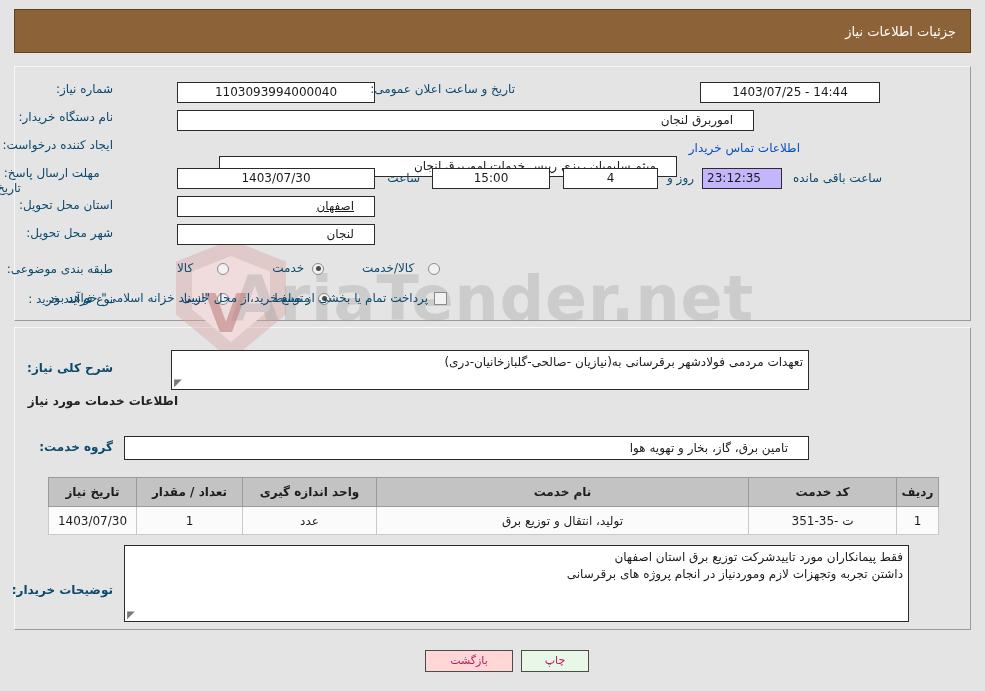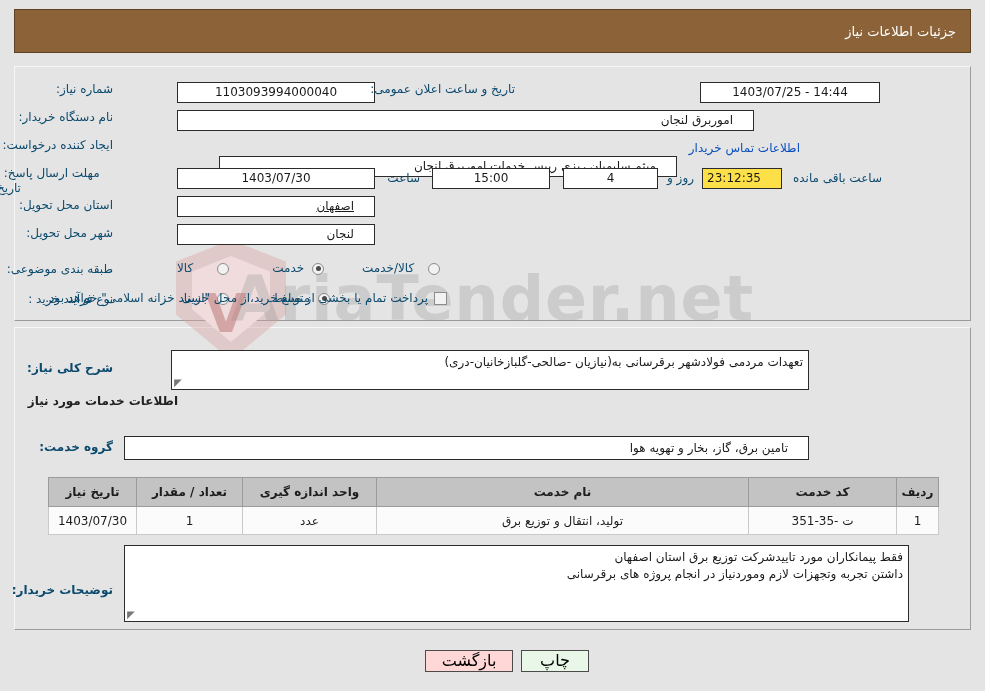--- a/index.html
+++ b/index.html
@@ -122,21 +122,21 @@
     box-sizing: border-box;
     height: 21px;
     line-height: 19px;
     font-size: 12px;
     color: #1a1a1a;
     padding: 0 20px;
     overflow: hidden;
   }
   .fld.center { text-align: center; }
   .fld.right  { text-align: right; }
-  .fld.timer  { background: #fde047; text-align: left; }
+  .fld.timer  { background: #c4b5fd; text-align: left; }
 
   .linklike {
     color: #0a4fc2;
     font-size: 12px;
     cursor: pointer;
     white-space: nowrap;
   }
 
   
   .radio {
@@ -228,22 +228,22 @@
   }
 
   
   .btn {
     position: absolute;
     height: 22px;
     line-height: 20px;
     border: 1px solid #4b4b4b;
     box-sizing: border-box;
     text-align: center;
-    font-size: 16px;
-    color: #000000;
+    font-size: 11px;
+    color: #be185d;
     cursor: pointer;
     z-index: 4;
   }
   #btn-back  { top: 650px; left: 425px; width: 88px; background: #ffd7d7; }
   #btn-print { top: 650px; left: 521px; width: 68px; background: #e8f7e8; }
 </style>
 </head>
 <body>
 
 <div id="watermark">

